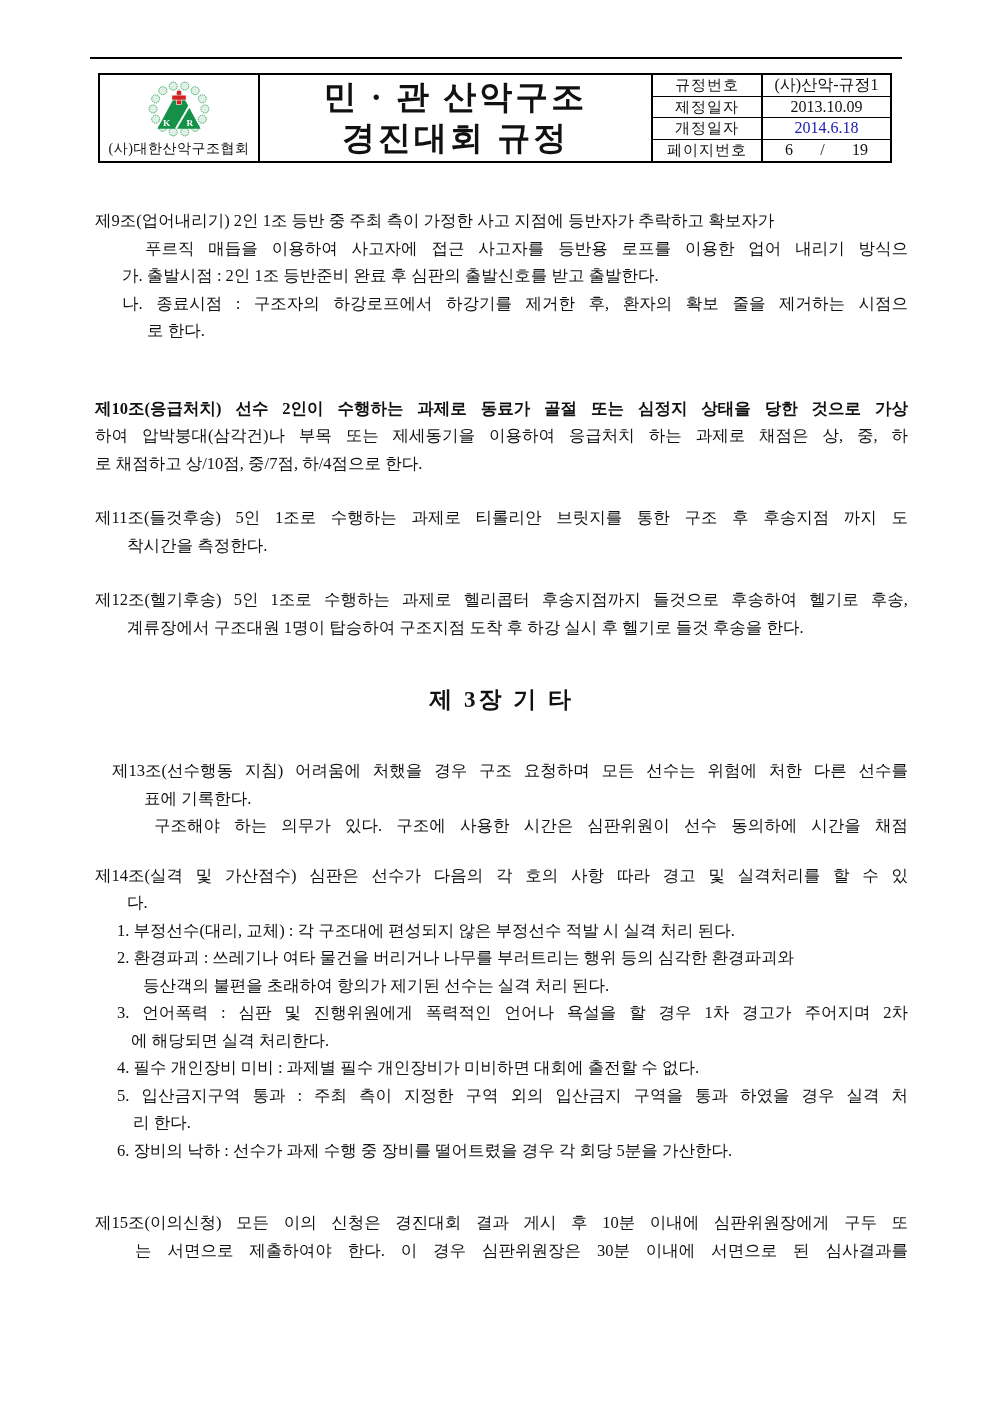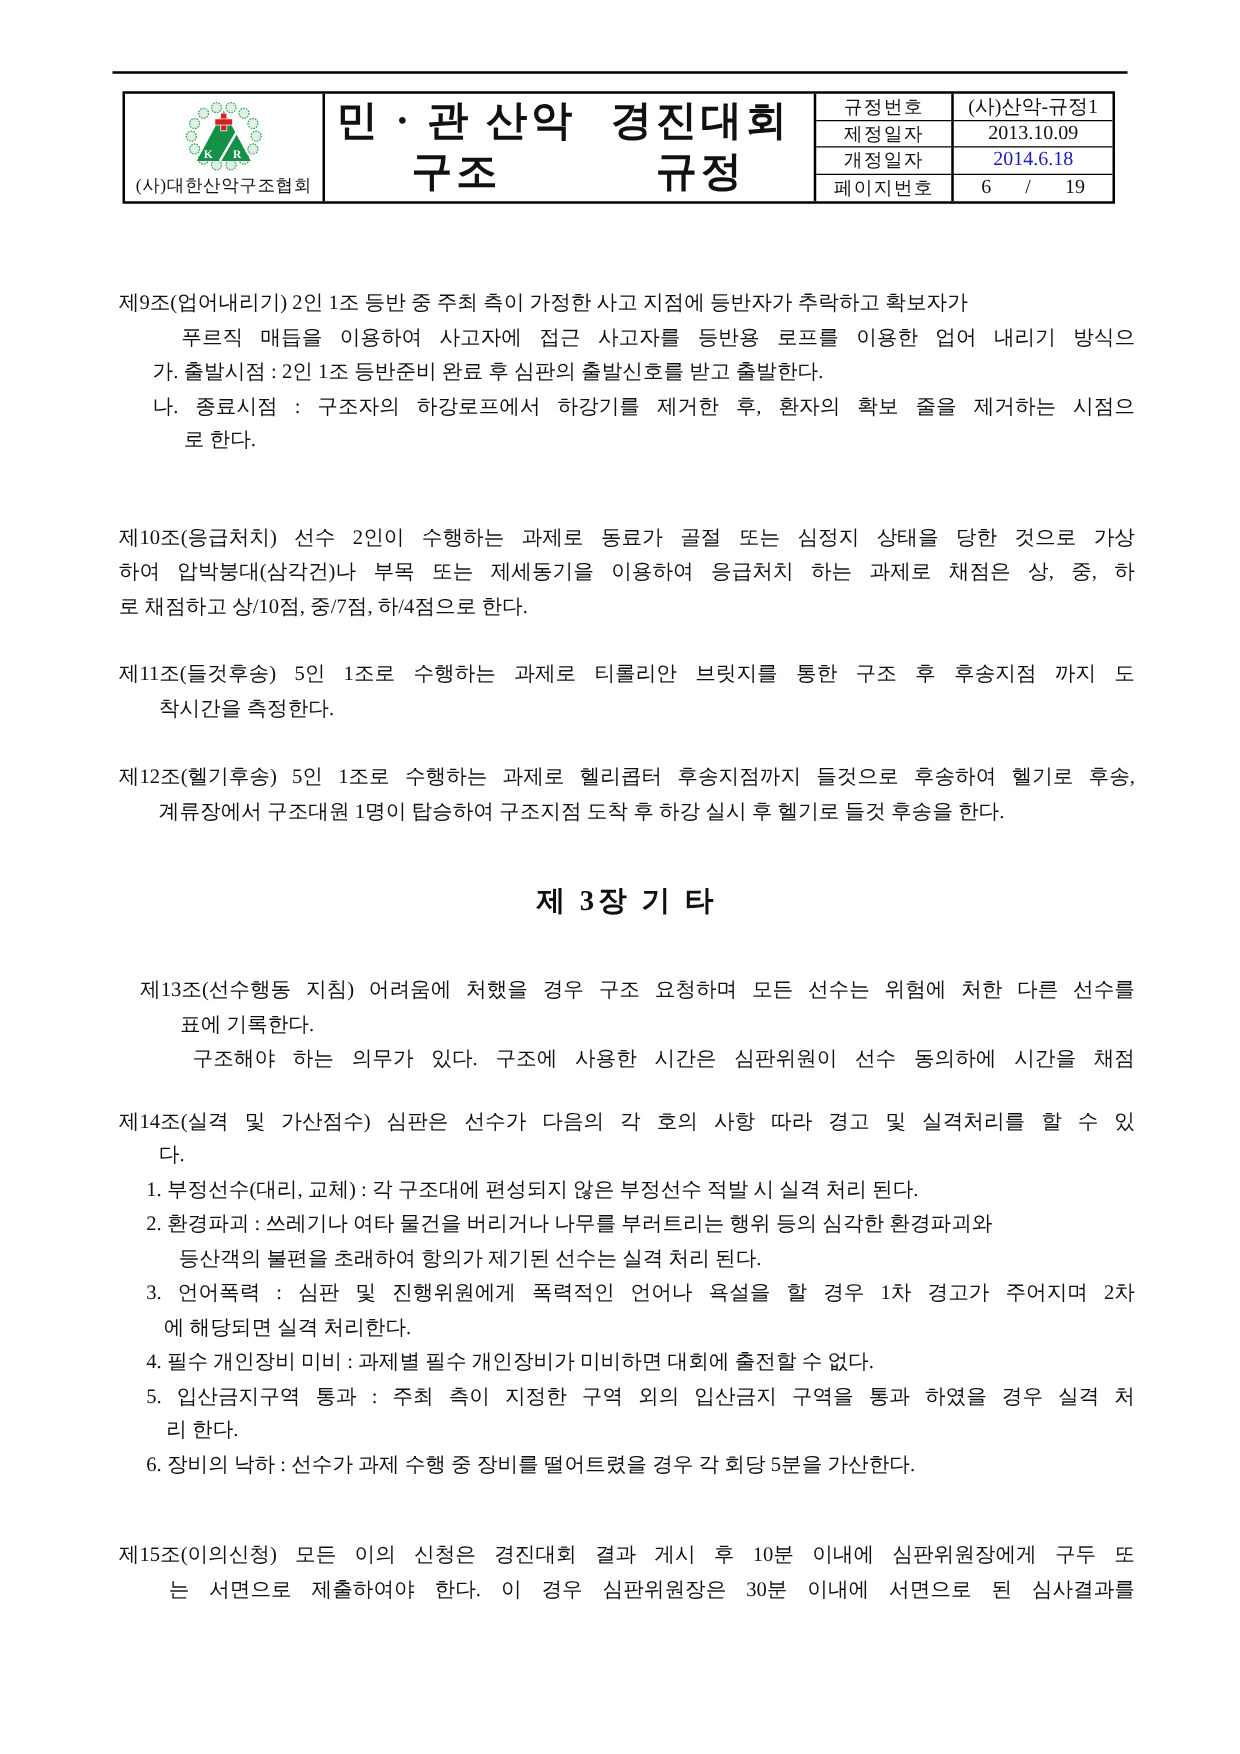--- a/index.html
+++ b/index.html
@@ -30,21 +30,21 @@
   .logo-cell {
     grid-column:1; grid-row:1 / 5;
     border-right:2px solid #000;
     display:flex; flex-direction:column; align-items:center; justify-content:flex-end;
     padding:4px 2px 3px 2px;
   }
   .org-name { font-size:14px; letter-spacing:0.5px; white-space:nowrap; margin-top:2px; }
   .title-cell {
     grid-column:2; grid-row:1 / 5;
     border-right:2px solid #000;
-    display:flex; flex-direction:row; align-items:center; justify-content:center;
+    display:flex; flex-direction:column; align-items:center; justify-content:center;
     font-size:33px; font-weight:bold; letter-spacing:3px; line-height:41px;
     text-align:center;
   }
   .meta-label {
     grid-column:3;
     border-right:2px solid #000;
     border-bottom:1.5px solid #000;
     display:flex; align-items:center; justify-content:center;
     font-size:15px; letter-spacing:1px;
   }
@@ -53,21 +53,21 @@
     border-bottom:1.5px solid #000;
     display:flex; align-items:center; justify-content:center;
     font-size:16px;
     font-family:Liberation Serif, serif;
   }
   .meta-label.last, .meta-value.last { border-bottom:none; }
   .meta-value.revised { color:#2020b0; }
   .meta-value.pagenum { justify-content:space-between; padding:0 22px; }
   
   .doc-body {
-    position:absolute; left:95px; top:178px;
+    position:absolute; left:95px; top:157px;
     width:813px;
   }
   .block { margin:0; }
   .line {
     font-size:16.5px; line-height:27.5px;
     word-break:keep-all; box-sizing:border-box;
   }
   .line.justify { text-align:justify; text-align-last:justify; }
   .heading {
     text-align:center; font-size:23px; font-weight:bold;
@@ -139,21 +139,21 @@
 
   <div class="doc-body">
       <div class="block paragraph" style="margin-top: 50px;">
         <div class="line" style="padding-left: 0px;">제9조(업어내리기) 2인 1조 등반 중 주최 측이 가정한 사고 지점에 등반자가 추락하고 확보자가</div>
         <div class="line justify" style="padding-left: 50px;">푸르직 매듭을  이용하여  사고자에  접근  사고자를  등반용  로프를  이용한  업어  내리기  방식으</div>
         <div class="line" style="padding-left: 27px;">가. 출발시점 : 2인 1조 등반준비 완료 후 심판의 출발신호를 받고 출발한다.</div>
         <div class="line justify" style="padding-left: 27px;">나. 종료시점 :  구조자의  하강로프에서  하강기를  제거한  후,  환자의  확보  줄을  제거하는  시점으</div>
         <div class="line" style="padding-left: 52px;">로 한다.</div>
       </div>
       <div class="block paragraph" style="margin-top: 50px;">
-        <div class="line justify" style="padding-left: 0px;">제10조(응급처치)  선수  2인이  수행하는  과제로  동료가  골절  또는  심정지  상태을  당한  것으로  가상</div>
+        <div class="line justify" style="padding-left: 0px; font-weight: bold;">제10조(응급처치)  선수  2인이  수행하는  과제로  동료가  골절  또는  심정지  상태을  당한  것으로  가상</div>
         <div class="line justify" style="padding-left: 0px;">하여  압박붕대(삼각건)나  부목  또는  제세동기을  이용하여  응급처치  하는  과제로  채점은  상,  중,  하</div>
         <div class="line" style="padding-left: 0px;">로 채점하고 상/10점, 중/7점, 하/4점으로 한다.</div>
       </div>
       <div class="block paragraph" style="margin-top: 27px;">
         <div class="line justify" style="padding-left: 0px;">제11조(들것후송)  5인  1조로  수행하는  과제로  티롤리안  브릿지를  통한  구조  후  후송지점  까지  도</div>
         <div class="line" style="padding-left: 32px;">착시간을 측정한다.</div>
       </div>
       <div class="block paragraph" style="margin-top: 27px;">
         <div class="line justify" style="padding-left: 0px;">제12조(헬기후송)  5인  1조로  수행하는  과제로  헬리콥터  후송지점까지  들것으로  후송하여  헬기로  후송,</div>
         <div class="line" style="padding-left: 32px;">계류장에서 구조대원 1명이 탑승하여 구조지점 도착 후 하강 실시 후 헬기로 들것 후송을 한다.</div>

